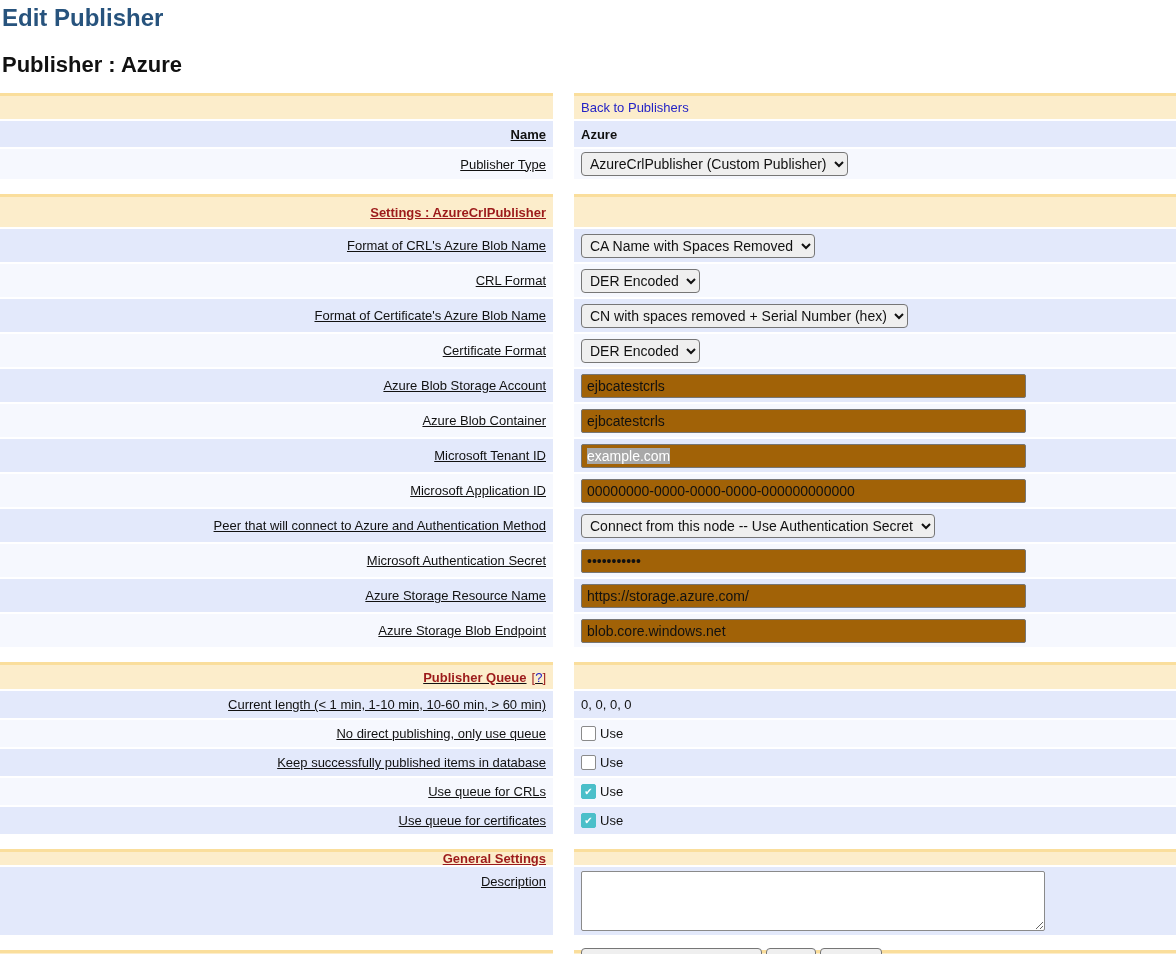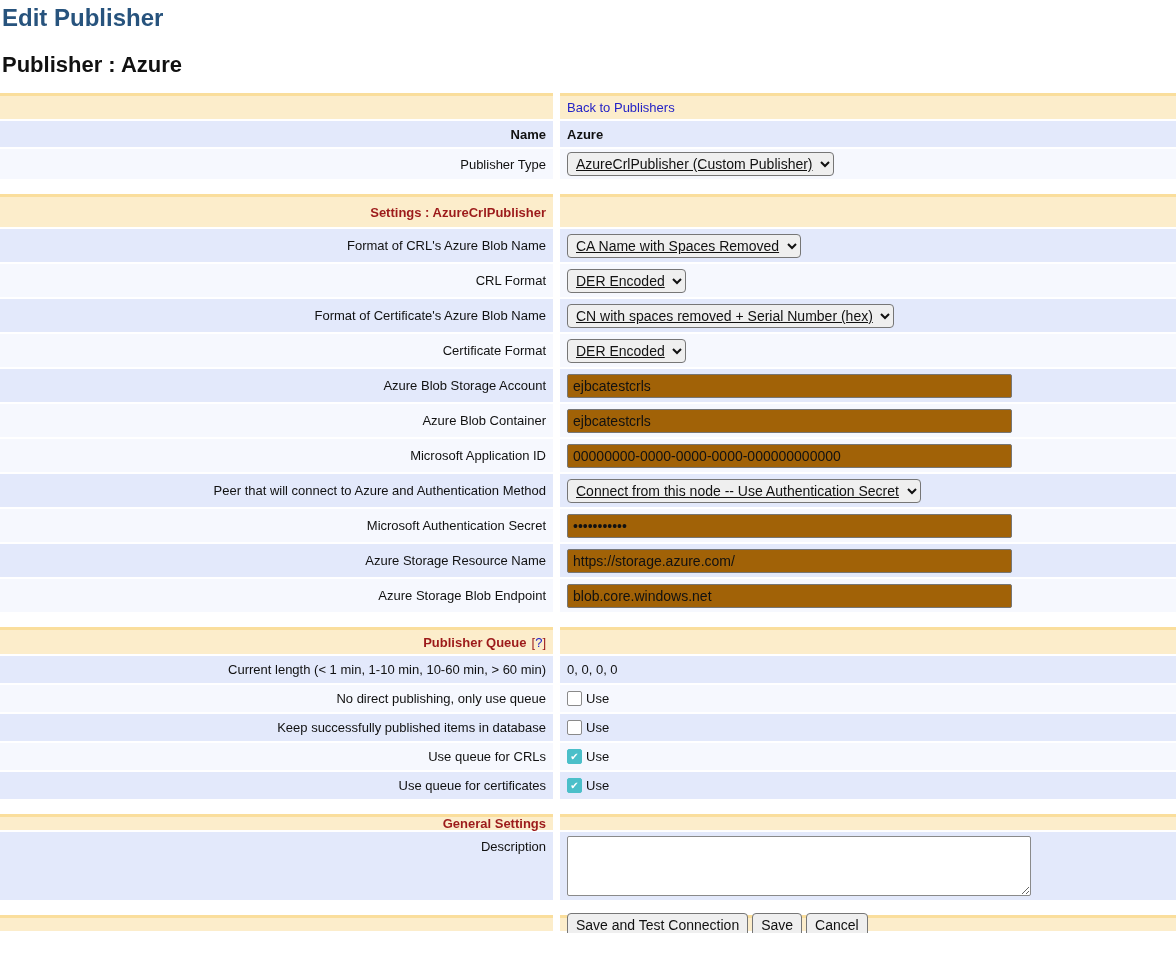--- a/index.html
+++ b/index.html
@@ -4,22 +4,22 @@
 <style>
   html,body{margin:0;padding:0;background:#ffffff;}
   body{font-family:"Liberation Sans","DejaVu Sans",sans-serif;color:#111;width:1176px;}
 
   h1{font-size:24px;font-weight:bold;color:#27537D;margin:4px 0 0 2px;}
   h2{font-size:22px;font-weight:bold;color:#111;margin:20px 0 15px 2px;}
 
   .tbl{width:1176px;}
   .section{margin-top:15px;}
   .row{display:flex;margin-bottom:2px;}
-  .cell-l{width:553px;flex:none;margin-right:7px;display:flex;align-items:center;
-          justify-content:flex-end;padding-right:7px;box-sizing:border-box;font-size:13px;}
+  .cell-l{width:553px;flex:none;margin-right:21px;display:flex;align-items:center;
+          justify-content:flex-end;padding-right:7px;box-sizing:border-box;font-size:13px;text-decoration:underline;}
   .cell-r{flex:1;display:flex;align-items:center;padding-left:7px;box-sizing:border-box;font-size:13px;}
 
   .bg-beige{background:#FCEDCB;}
   .bg-lav{background:#E3E9FB;}
   .bg-pale{background:#F6F8FE;}
 
   .row.head{height:16px;}
   .row.head .cell-l,.row.head .cell-r{border-top:3px solid #FADE9C;}
   .head-red{color:#9C1A1A;font-weight:bold;}
   .bold{font-weight:bold;}
@@ -27,21 +27,21 @@
   .link{color:#2423C6;text-decoration:none;font-size:13px;}
   .bracket{color:#9C1A1A;font-size:13px;}
   .help-gap{margin-left:5px;}
 
   .t1 .row{height:26px;}
   .t1 .row.type-row{height:30px;}
   .t2 .row{height:33px;}
   .t3 .row{height:27px;}
 
   select{font-family:"Liberation Sans","DejaVu Sans",sans-serif;font-size:14px;
-         background:#EFEFEF;border:1px solid #767676;border-radius:4px;padding:2px 4px;color:#111;text-decoration:underline;}
+         background:#EFEFEF;border:1px solid #767676;border-radius:4px;padding:2px 4px;color:#111;}
   .txt{font-family:"Liberation Sans","DejaVu Sans",sans-serif;font-size:14px;width:445px;
        height:24px;box-sizing:border-box;border:1px solid #767676;border-radius:2px;
        padding:2px 5px;background:#a16207;color:#111;}
   .fake-input{display:flex;align-items:center;}
   .sel-text{background:#A8A8A8;color:#FFFFFF;}
 
   .cb{width:13px;height:13px;flex:none;border:1px solid #8A8A8A;border-radius:2px;background:#fff;
       display:inline-flex;align-items:center;justify-content:center;margin-right:4px;}
   .cb.checked{background:#4BBFC9;border-color:#4BBFC9;}
   .cb.checked::after{content:"\2714";color:#fff;font-size:10px;line-height:1;}
@@ -122,20 +122,28 @@
     </div>
   </div>
 
   <div class="row">
     <div class="cell-l bg-pale">Azure Blob Container</div>
     <div class="cell-r bg-pale">
       <input class="txt" type="text" value="ejbcatestcrls" style="">
     </div>
   </div>
 
+  <div class="row">
+    <div class="cell-l bg-lav">Microsoft Tenant ID</div>
+    <div class="cell-r bg-lav">
+      <div class="txt fake-input">
+        <span class="sel-text">example.com</span>
+      </div>
+    </div>
+  </div>
 
   <div class="row">
     <div class="cell-l bg-pale">Microsoft Application ID</div>
     <div class="cell-r bg-pale">
       <input class="txt" type="text" value="00000000-0000-0000-0000-000000000000" style="">
     </div>
   </div>
 
   <div class="row">
     <div class="cell-l bg-lav">Peer that will connect to Azure and Authentication Method</div>

